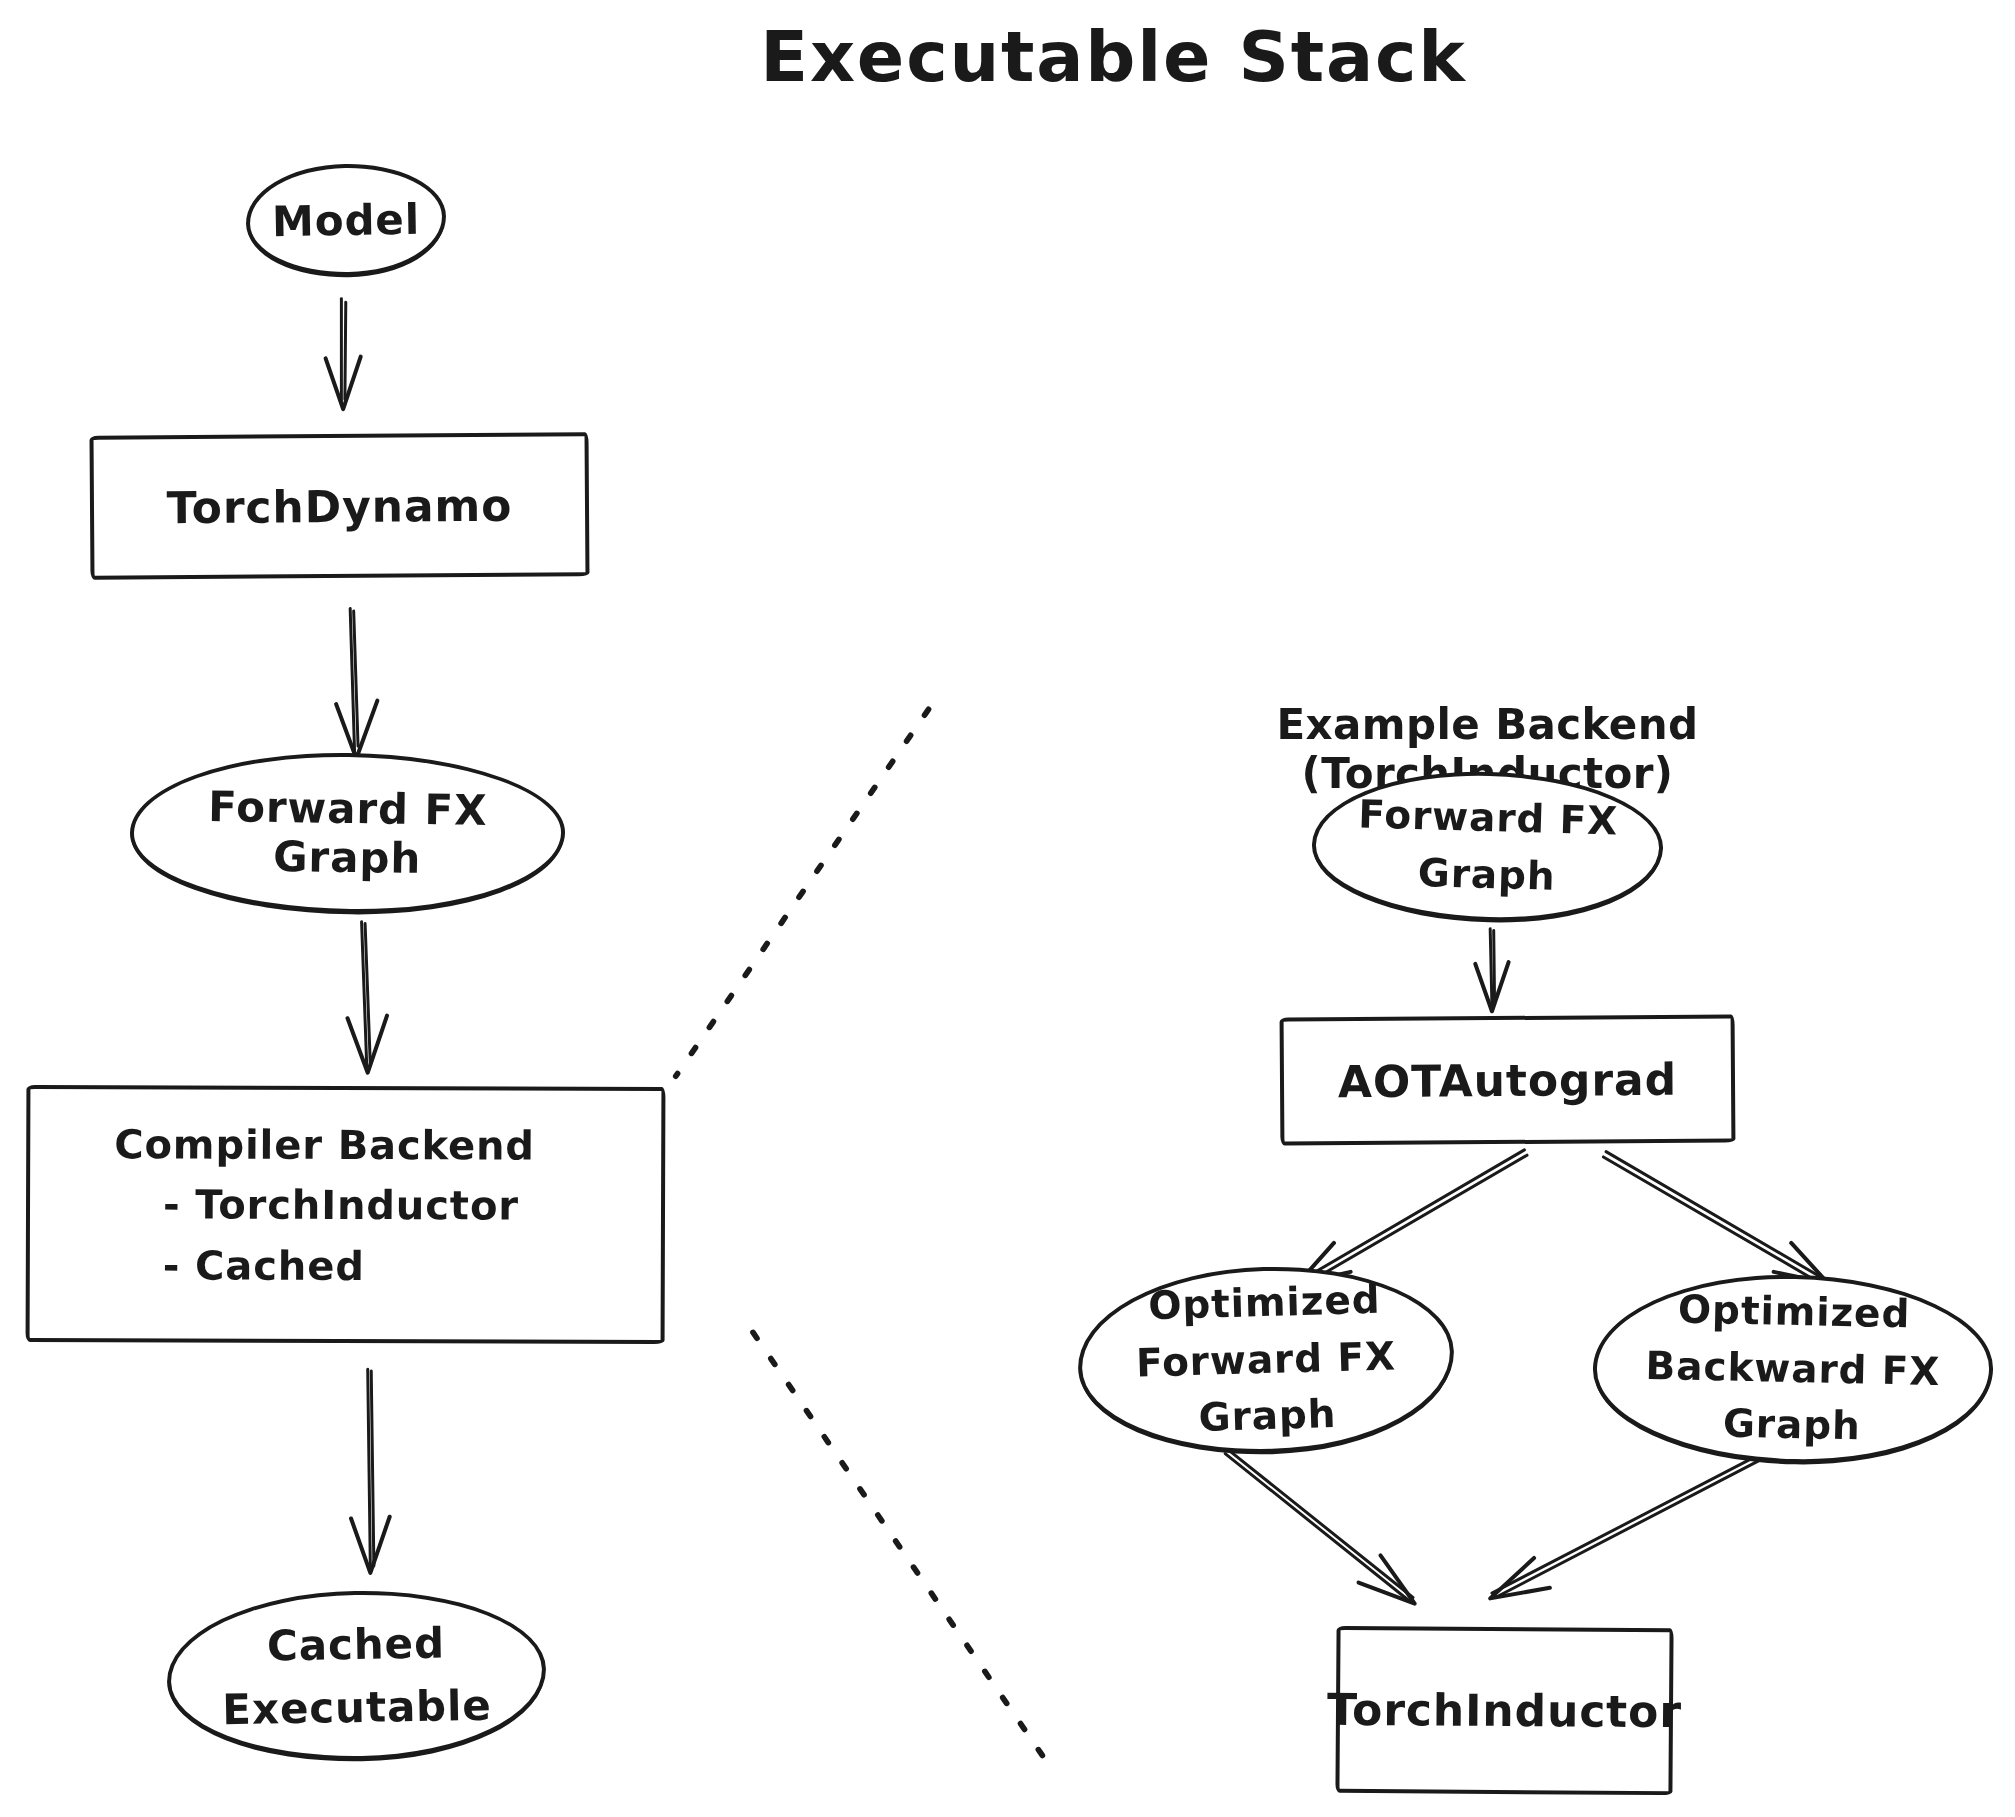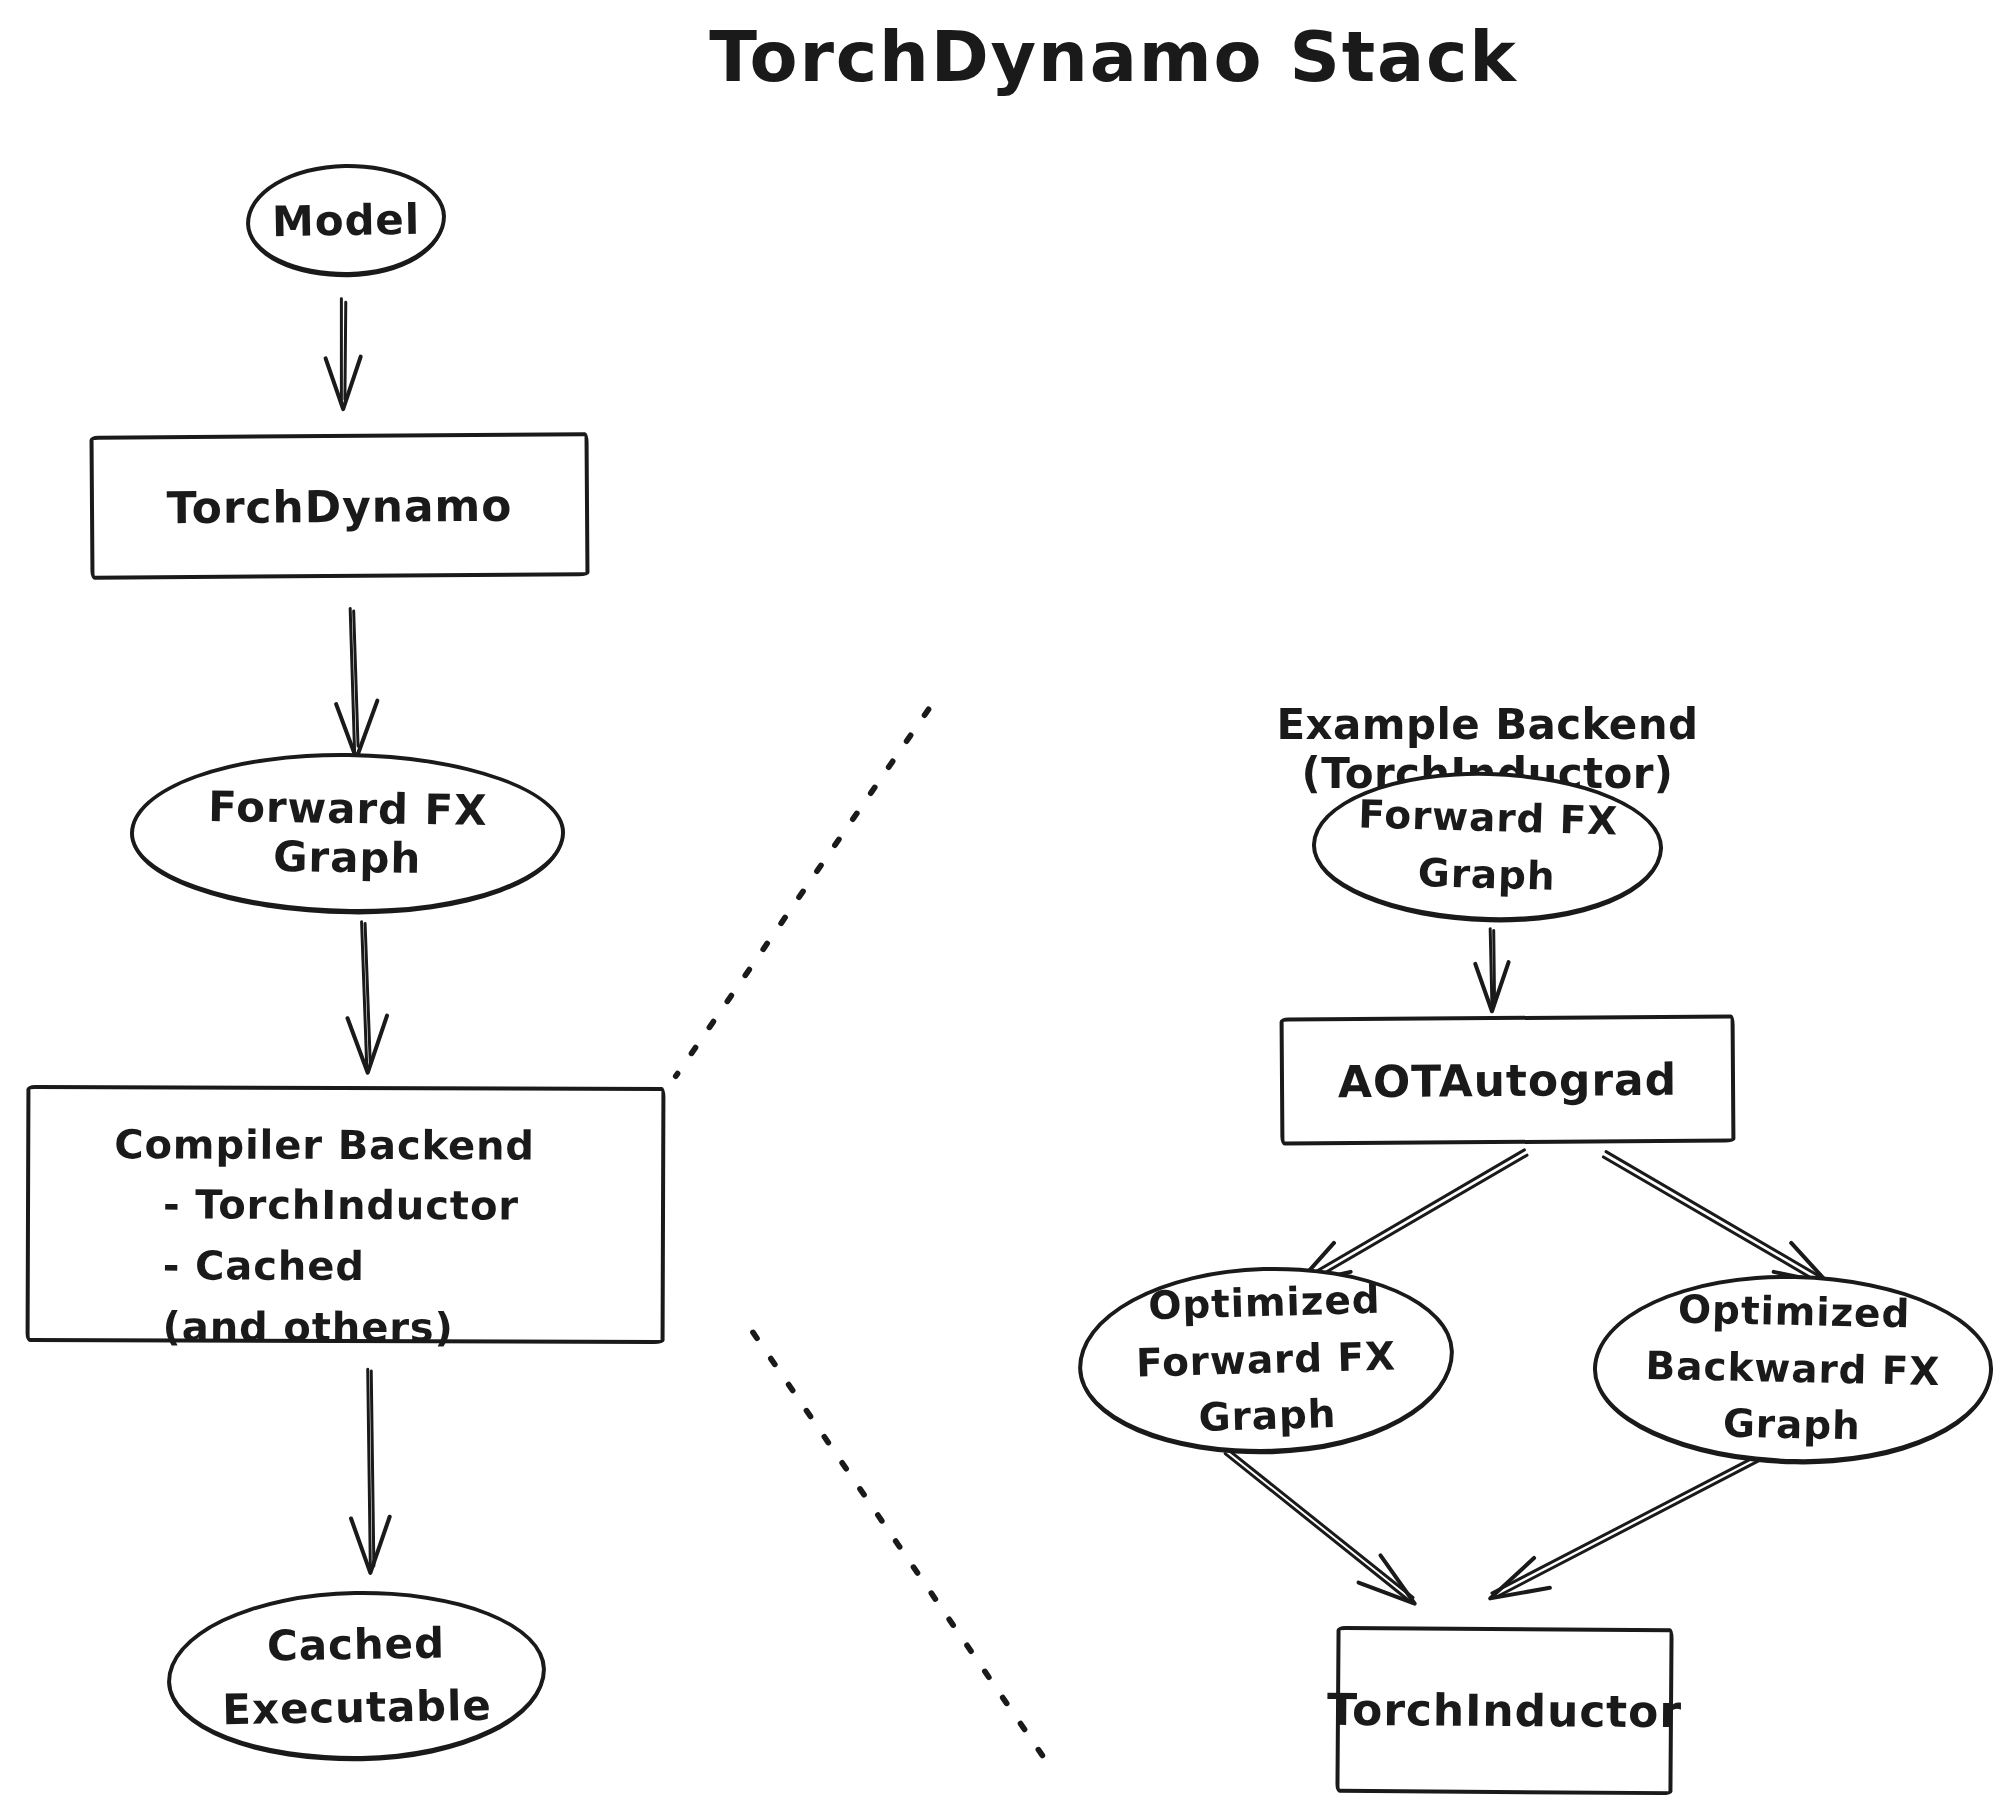--- a/index.html
+++ b/index.html
@@ -121,40 +121,39 @@
       <line class="shaft" x1="1400" y1="1652" x2="1610" y2="1820"></line>
       <path class="head" d="M1573,1772 L1612,1827 L1548,1803"></path>
     </g>
     <g>
       <line class="shaft" x1="2012" y1="1660" x2="1704" y2="1820"></line>
       <line class="shaft" x1="2009" y1="1655" x2="1700" y2="1815"></line>
       <path class="head" d="M1766,1809 L1698,1821 L1748,1775"></path>
     </g>
   </svg>
 
-  <div class="title" id="main-title">TorchDynamo Stack</div>
+  <div class="title" id="main-title">Executable Stack</div>
   <div class="title" id="right-header">Example Backend (TorchInductor)</div>
 
   <div class="node ellipse" id="node-model">
     <span>Model</span>
   </div>
 
   <div class="node rect" id="node-torchdynamo">
     <span>TorchDynamo</span>
   </div>
 
   <div class="node ellipse" id="node-fwd-fx">
     <span>Forward FX Graph</span>
   </div>
 
   <div class="node rect" id="node-compiler">
     <span>Compiler Backend</span>
     <span class="bullet">- TorchInductor</span>
     <span class="bullet">- Cached</span>
-    <span class="bullet">(and others)</span>
   </div>
 
   <div class="node ellipse" id="node-cached">
     <span>Cached</span>
     <span>Executable</span>
   </div>
 
   <div class="node ellipse" id="node-r-fwd-fx">
     <span>Forward FX</span>
     <span>Graph</span>

